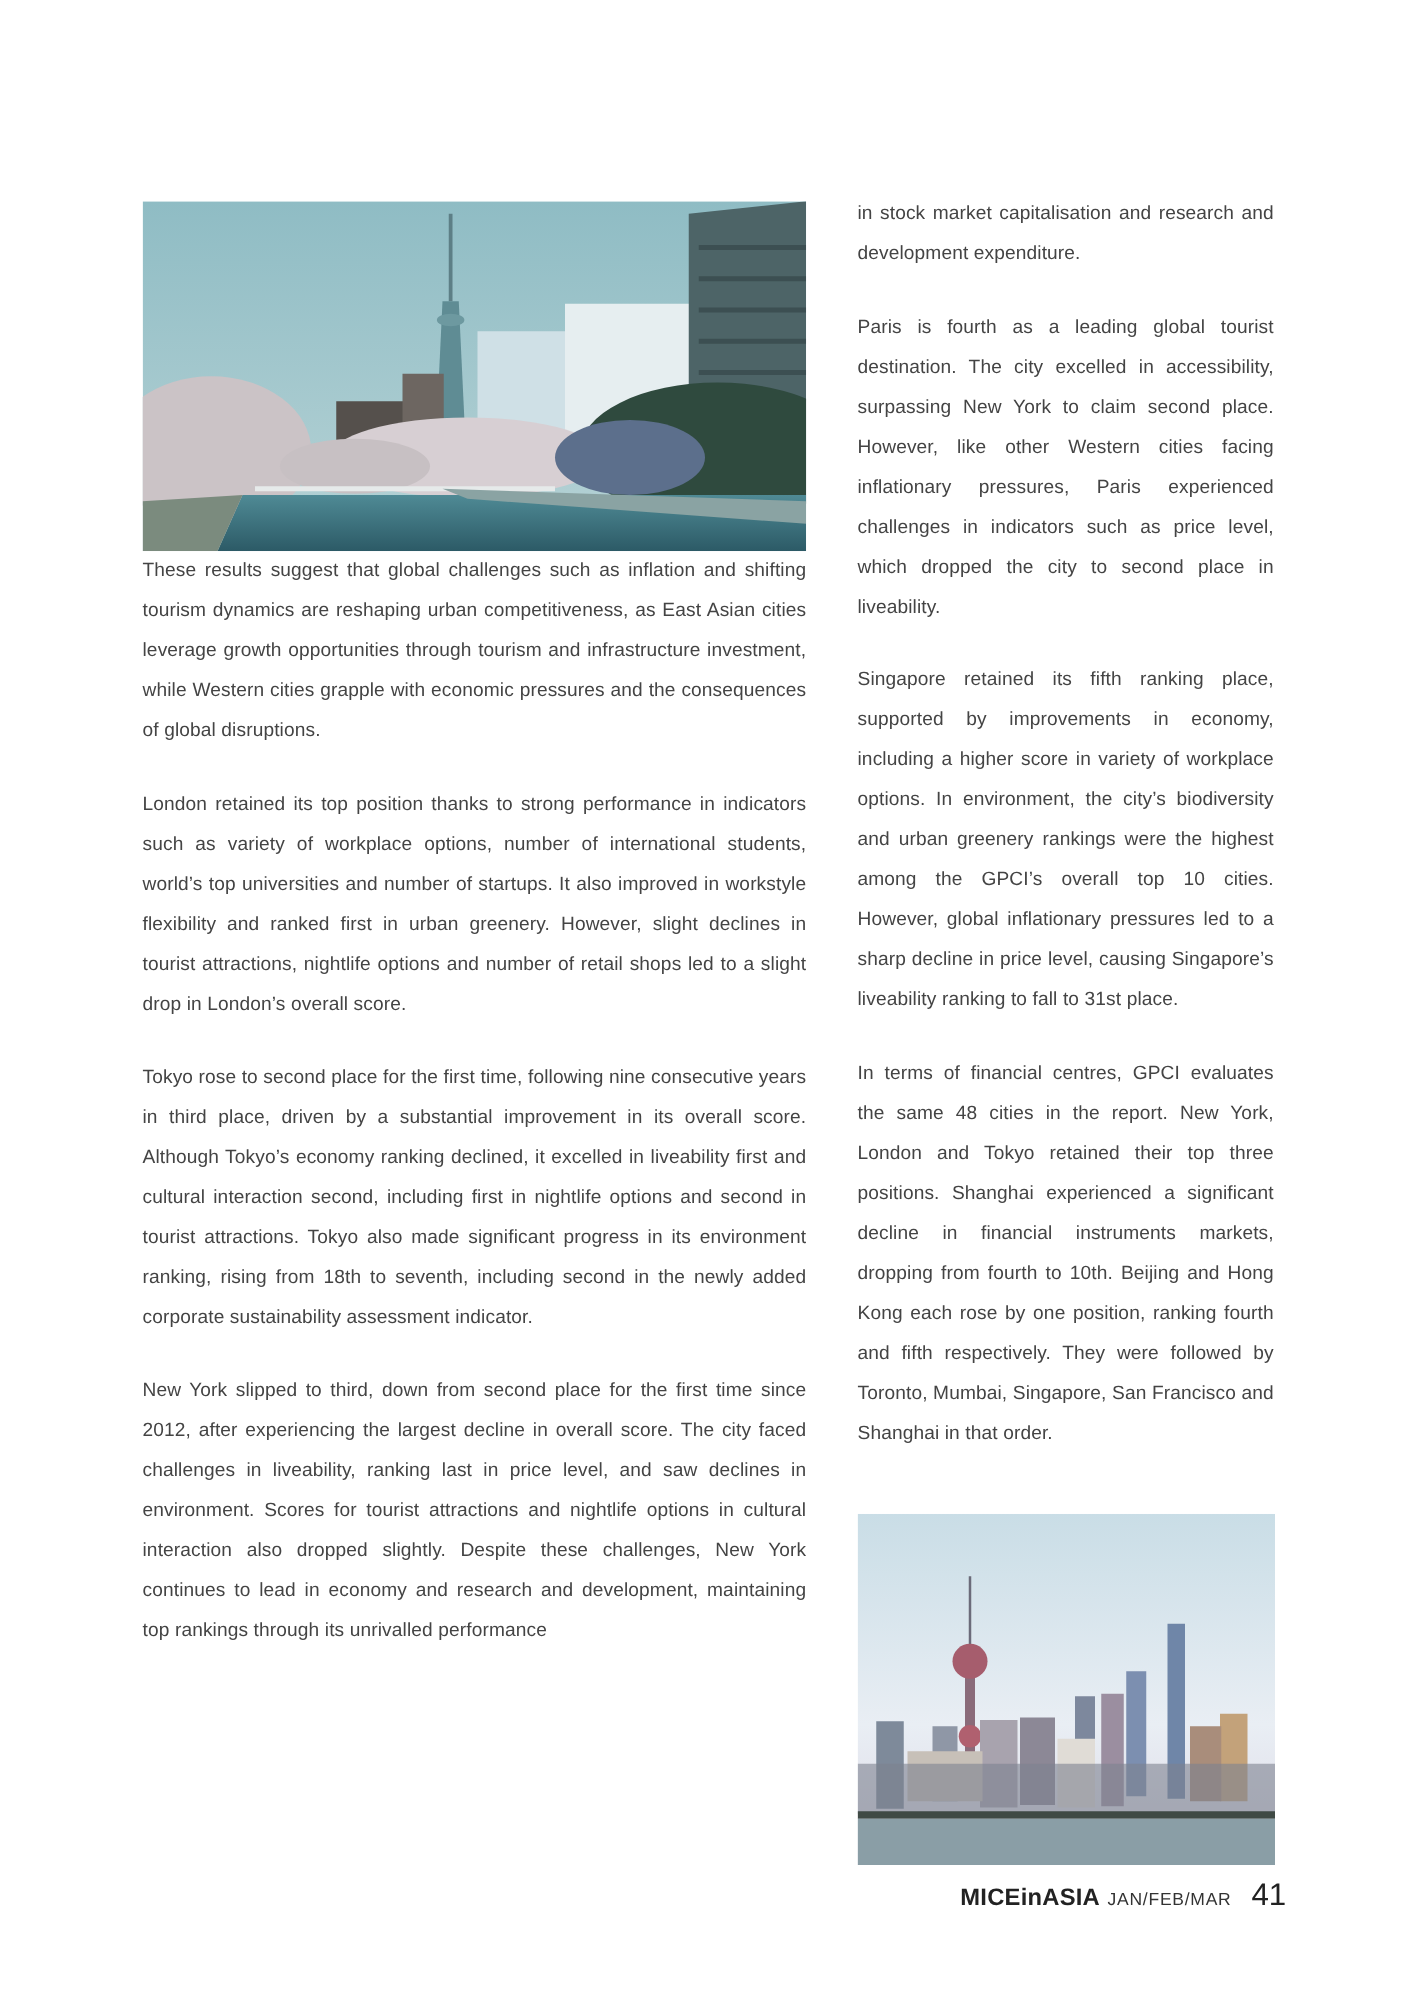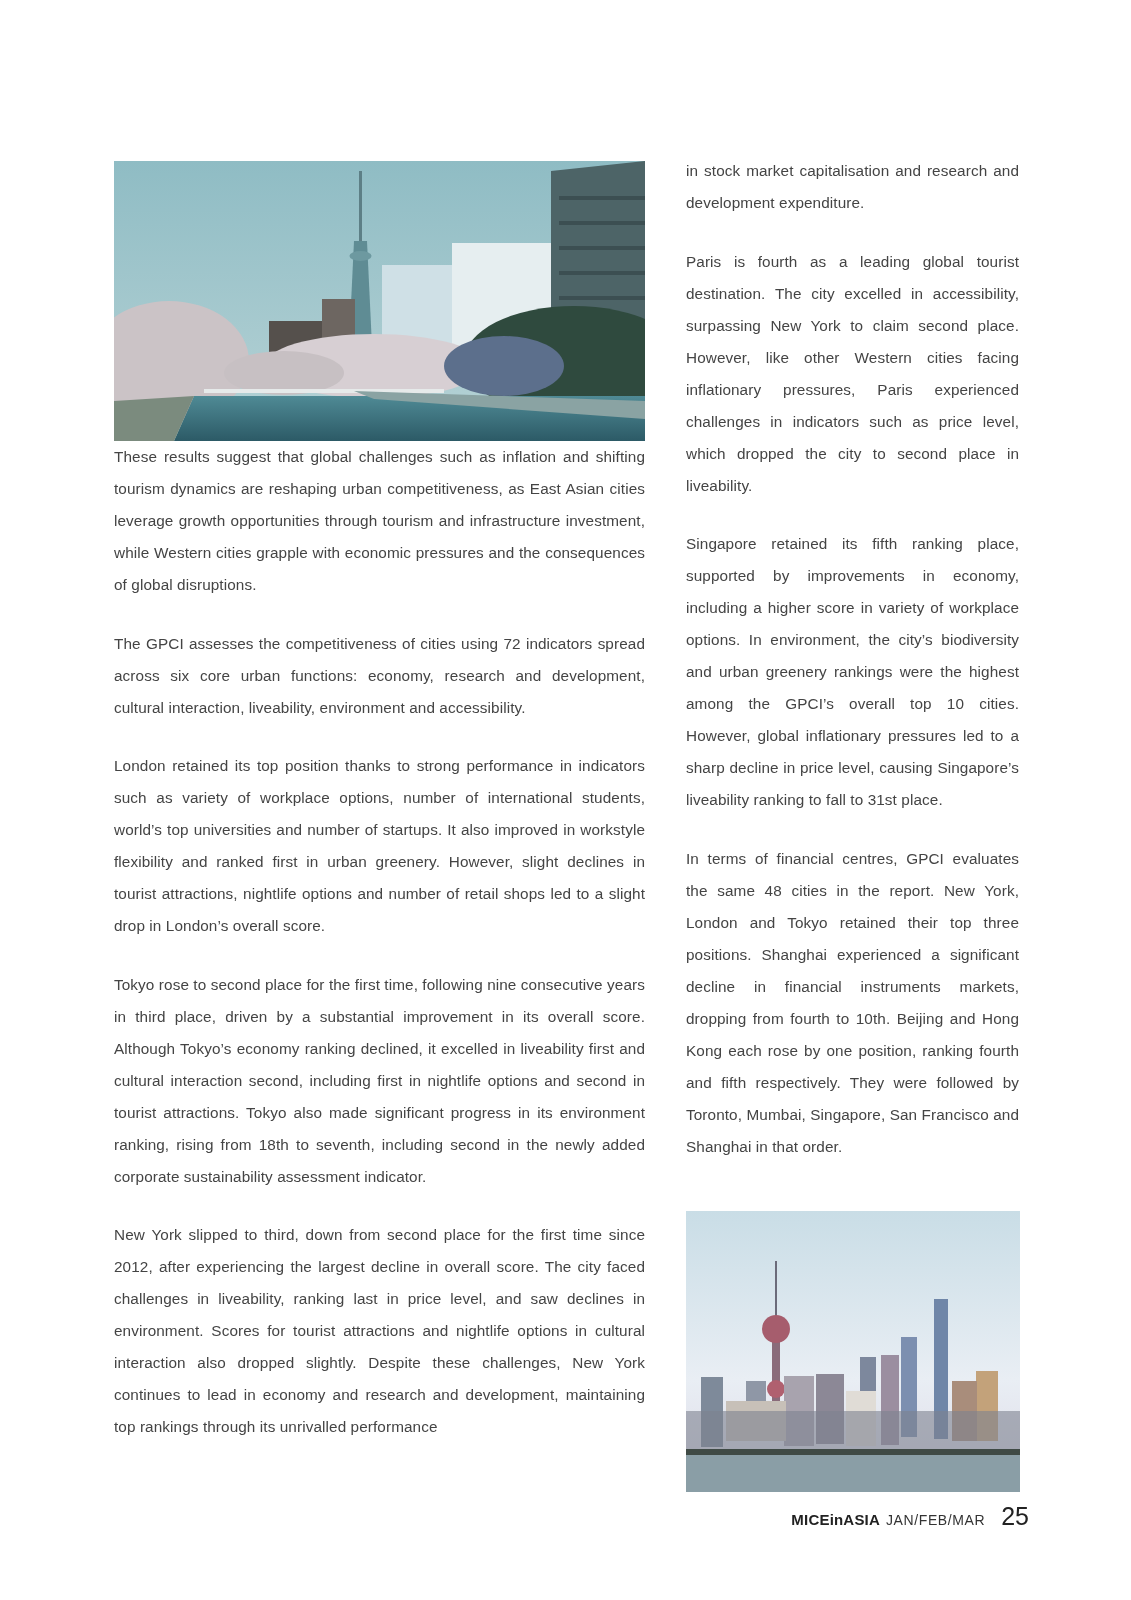--- a/index.html
+++ b/index.html
@@ -12,21 +12,21 @@
            text-align: justify; color: #444; letter-spacing: 0.1px; }
   .photo { position: relative; overflow: hidden; }
   .photo svg { display: block; width: 100%; height: 100%; }
   .photo-tokyo { width: 531px; height: 280px; }
   .caption { font-size: 14px; line-height: 21px; color: #2b2b2b; margin-top: 20px; }
   .caption b { font-weight: bold; color: #222; }
   .cap1 { margin-bottom: 52px; }
   .photo-shanghai { width: 334px; height: 281px; margin-top: 48px; }
   .cap2 { margin-top: 20px; }
   .footer { position: absolute; top: 1502px; right: 102px; display: flex; align-items: baseline; gap: 6px; }
-  .footer .brand { font-weight: bold; font-size: 15px; color: #222; letter-spacing: 0.2px; }
+  .footer .brand { font-weight: bold; font-size: 19px; color: #222; letter-spacing: 0.2px; }
   .footer .issue { font-size: 14px; color: #333; letter-spacing: 0.6px; }
   .footer .pageno { font-size: 25px; color: #222; margin-left: 10px; }
 </style>
 </head>
 <body>
 
 <div class="col col-left">
   <div class="photo photo-tokyo">
     <svg viewBox="0 0 531 280" preserveAspectRatio="none">
       <defs>
@@ -65,21 +65,20 @@
       <ellipse cx="460" cy="200" rx="110" ry="55" fill="#2f4a3e"></ellipse>
       <ellipse cx="390" cy="205" rx="60" ry="30" fill="#5c6f8c"></ellipse>
 
       <rect x="90" y="228" width="240" height="4" fill="#e6eaea"></rect>
       <polygon points="80,235 531,235 531,280 60,280" fill="url(#water1)"></polygon>
       <polygon points="0,240 80,235 60,280 0,280" fill="#7b8b7e"></polygon>
       <polygon points="240,230 531,240 531,258 260,238" fill="#8aa3a3"></polygon>
     </svg>
   </div>
   <p class="body">These results suggest that global challenges such as inflation and shifting tourism dynamics are reshaping urban competitiveness, as East Asian cities leverage growth opportunities through tourism and infrastructure investment, while Western cities grapple with economic pressures and the consequences of global disruptions.</p>
-  <p class="body">The GPCI assesses the competitiveness of cities using 72 indicators spread across six core urban functions: economy, research and development, cultural interaction, liveability, environment and accessibility.</p>
   <p class="body">London retained its top position thanks to strong performance in indicators such as variety of workplace options, number of international students, world’s top universities and number of startups. It also improved in workstyle flexibility and ranked first in urban greenery. However, slight declines in tourist attractions, nightlife options and number of retail shops led to a slight drop in London’s overall score.</p>
   <p class="body">Tokyo rose to second place for the first time, following nine consecutive years in third place, driven by a substantial improvement in its overall score. Although Tokyo’s economy ranking declined, it excelled in liveability first and cultural interaction second, including first in nightlife options and second in tourist attractions. Tokyo also made significant progress in its environment ranking, rising from 18th to seventh, including second in the newly added corporate sustainability assessment indicator.</p>
   <p class="body">New York slipped to third, down from second place for the first time since 2012, after experiencing the largest decline in overall score. The city faced challenges in liveability, ranking last in price level, and saw declines in environment. Scores for tourist attractions and nightlife options in cultural interaction also dropped slightly. Despite these challenges, New York continues to lead in economy and research and development, maintaining top rankings through its unrivalled performance</p>
 </div>
 
 <div class="col col-right">
   <p class="body">in stock market capitalisation and research and development expenditure.</p>
   <p class="body">Paris is fourth as a leading global tourist destination. The city excelled in accessibility, surpassing New York to claim second place. However, like other Western cities facing inflationary pressures, Paris experienced challenges in indicators such as price level, which dropped the city to second place in liveability.</p>
   <p class="body">Singapore retained its fifth ranking place, supported by improvements in economy, including a higher score in variety of workplace options. In environment, the city’s biodiversity and urban greenery rankings were the highest among the GPCI’s overall top 10 cities. However, global inflationary pressures led to a sharp decline in price level, causing Singapore’s liveability ranking to fall to 31st place.</p>
   <p class="body" style="margin-bottom:0">In terms of financial centres, GPCI evaluates the same 48 cities in the report. New York, London and Tokyo retained their top three positions. Shanghai experienced a significant decline in financial instruments markets, dropping from fourth to 10th. Beijing and Hong Kong each rose by one position, ranking fourth and fifth respectively. They were followed by Toronto, Mumbai, Singapore, San Francisco and Shanghai in that order.</p>
@@ -114,14 +113,14 @@
       <rect x="0" y="200" width="334" height="40" fill="#7d8290" opacity="0.6"></rect>
       <rect x="0" y="238" width="334" height="6" fill="#3f4a45"></rect>
       <rect x="0" y="244" width="334" height="37" fill="#8a9ea6"></rect>
     </svg>
   </div>
 </div>
 
 <div class="footer">
   <span class="brand">MICEinASIA</span>
   <span class="issue">JAN/FEB/MAR</span>
-  <span class="pageno">25</span>
+  <span class="pageno">41</span>
 </div>
 
 </body></html>

